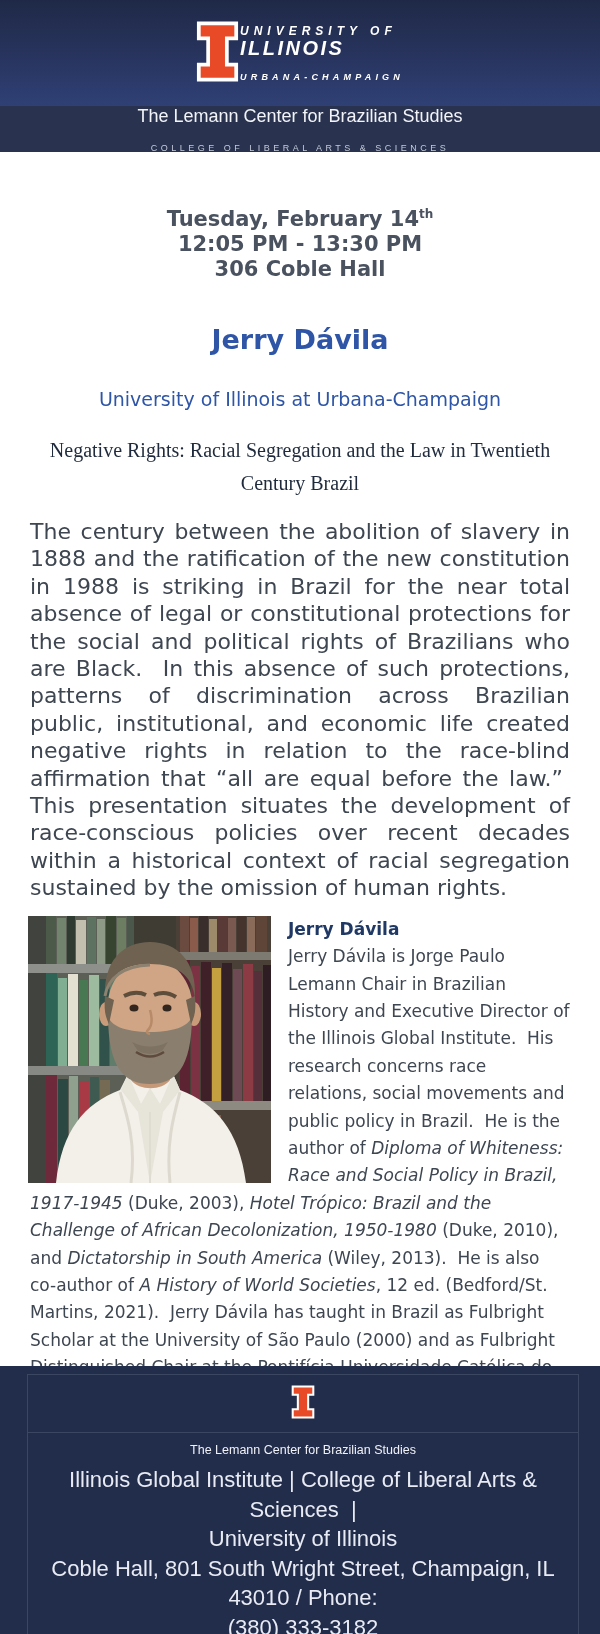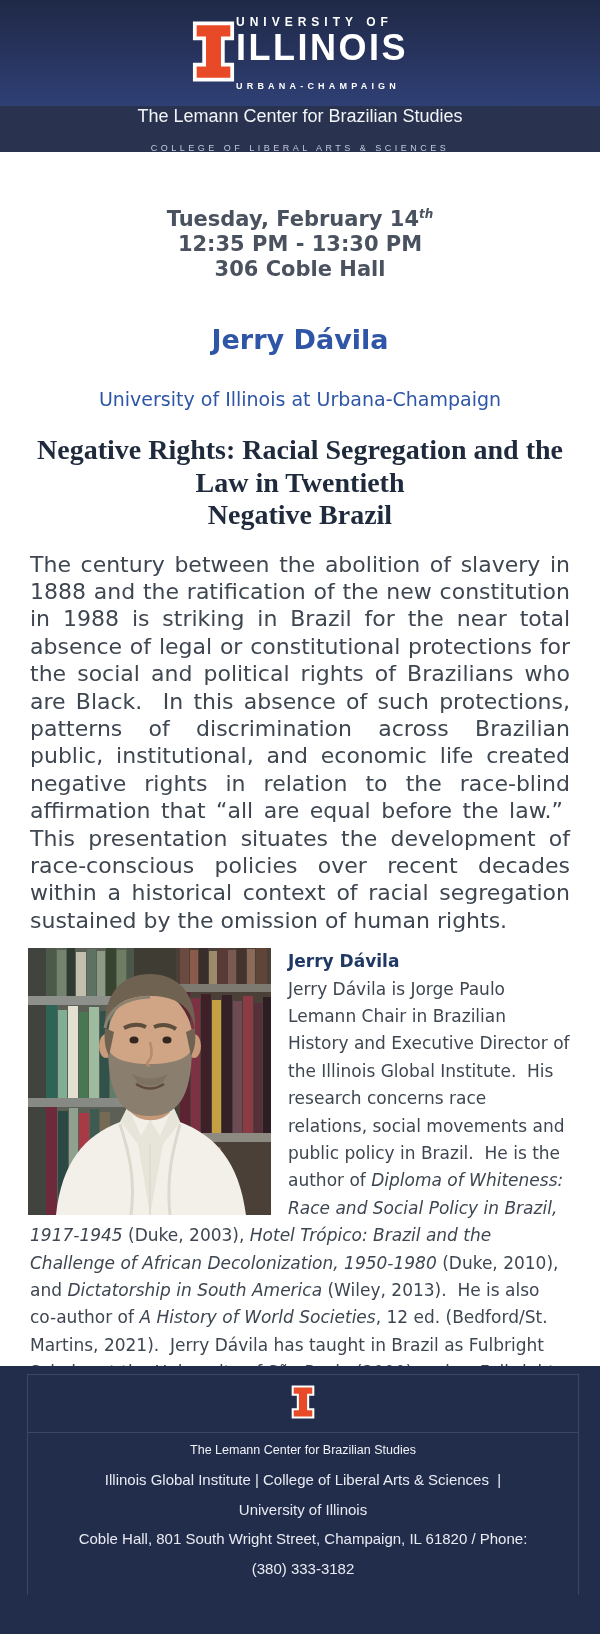--- a/index.html
+++ b/index.html
@@ -1,56 +1,56 @@
 <!DOCTYPE html>
 <html><head>
 <meta charset="utf-8">
 <style>
   html,body{margin:0;padding:0;background:#ffffff;}
   body{width:600px;font-family:"DejaVu Sans",sans-serif;}
 
   
   .hero{height:106px;background:linear-gradient(180deg,#1f2947 0%,#27335c 48%,#2f4075 100%);
         display:flex;align-items:center;justify-content:center;}
-  .uofi-logo{display:flex;align-items:center;gap:1px;cursor:pointer;}
+  .uofi-logo{display:flex;align-items:center;gap:1px;cursor:pointer;font-style:italic;}
   .logo-text{color:#ffffff;font-family:"Liberation Sans",sans-serif;font-weight:bold;}
   .lt1{font-size:12px;letter-spacing:5px;}
-  .lt2{font-size:36px;letter-spacing:2.5px;line-height:1.06;}
+  .lt2{font-size:20px;letter-spacing:2.5px;line-height:1.06;}
   .lt3{font-size:9px;letter-spacing:4.2px;margin-top:13px;}
 
   .subheader{height:46px;background:#293350;color:#f2f4f8;text-align:center;
              display:flex;flex-direction:column;justify-content:center;
              font-family:"Liberation Sans",sans-serif;}
   .sub1{font-size:18px;}
   .sub2{font-size:9px;letter-spacing:3.5px;color:#c3cad9;margin-top:16px;}
 
   
   .content{height:1214px;overflow:hidden;padding:0 30px;box-sizing:border-box;color:#3e4651;}
   .event{margin-top:50px;text-align:center;font-weight:bold;font-size:21px;line-height:25px;color:#4a5260;}
-  .event sup{font-size:12px;font-style:italic;}
+  .event sup{font-size:12px;}
   .speaker{margin:41px 0 0;text-align:center;font-size:27px;line-height:34px;color:#2e55a6;font-weight:bold;}
   .affil{margin-top:29px;text-align:center;font-size:19px;line-height:26px;color:#2e55a6;}
   .talk-title{margin-top:22px;text-align:center;font-family:"Liberation Serif",serif;
-              font-weight:bold;font-size:28px;line-height:32.5px;color:#1f2b3d;}
+              font-weight:normal;font-size:20px;line-height:32.5px;color:#1f2b3d;}
   .abstract{margin:19px 0 0;text-align:justify;font-size:22px;line-height:27.4px;}
   .bio{margin-top:12px;font-size:17px;line-height:27.4px;}
   .bio::after{content:"";display:block;clear:both;}
   .photo{float:left;width:243px;height:267px;margin:2px 17px 4px -2px;}
   .photo svg{display:block;width:243px;height:267px;}
   .bio-heading{font-weight:bold;color:#1f3864;padding-top:2px;}
 
   
   .footer{height:268px;box-sizing:border-box;background:#222d4b;padding-top:8px;
           font-family:"Liberation Sans",sans-serif;color:#e8ebf3;}
   .footer-inner{margin:0 21px 0 27px;border-left:1px solid #3b4660;border-right:1px solid #3b4660;
                 border-top:1px solid #3b4660;padding-bottom:12px;}
   .footer-logo-row{height:57px;display:flex;align-items:center;justify-content:center;
                    border-bottom:1px solid #3b4660;}
   .footer-center{margin-top:10px;text-align:center;font-size:12.5px;color:#f0f2f7;}
-  .footer-line{text-align:center;font-size:15px;line-height:29.5px;}
+  .footer-line{text-align:center;font-size:22px;line-height:29.5px;}
   .footer-line.first{margin-top:8px;}
 </style>
 </head>
 <body>
 
 <header class="hero">
   <div class="uofi-logo">
     <span>
       <svg width="43" height="63" viewBox="0 0 46 66">
         <path d="M3 3 H43 V19 H33 V47 H43 V63 H3 V47 H13 V19 H3 Z" fill="#E84A27" stroke="#ffffff" stroke-width="4" stroke-linejoin="miter"></path>
@@ -66,31 +66,31 @@
 
 <div class="subheader">
   <div class="sub1">The Lemann Center for Brazilian Studies</div>
   <div class="sub2">COLLEGE OF LIBERAL ARTS &amp; SCIENCES</div>
 </div>
 
 <main class="content">
 
   <div class="event">
     <div><span>Tuesday, February 14</span><sup>th</sup></div>
-    <div>12:35 PM - 13:30 PM</div>
+    <div>12:05 PM - 13:30 PM</div>
     <div>306 Coble Hall</div>
   </div>
 
   <h1 class="speaker">Jerry Dávila</h1>
 
   <div class="affil">University of Illinois at Urbana-Champaign</div>
 
   <div class="talk-title">
     <div>Negative Rights: Racial Segregation and the Law in Twentieth</div>
-    <div>Negative Brazil</div>
+    <div>Century Brazil</div>
   </div>
 
   <p class="abstract">The century between the abolition of slavery in 1888 and the ratification of the new constitution in 1988 is striking in Brazil for the near total absence of legal or constitutional protections for the social and political rights of Brazilians who are Black.&nbsp; In this absence of such protections, patterns of discrimination across Brazilian public, institutional, and economic life created negative rights in relation to the race-blind affirmation that “all are equal before the law.”&nbsp; This presentation situates the development of race-conscious policies over recent decades within a historical context of racial segregation sustained by the omission of human rights.</p>
 
   <div class="bio">
     <div class="photo" aria-label="Portrait of Jerry Dávila wearing a white shirt in front of bookshelves">
       <svg viewBox="0 0 243 267">
 
         <rect width="243" height="267" fill="#5c5f55"></rect>
         <rect x="0" y="0" width="18" height="267" fill="#41443e"></rect>
@@ -186,16 +186,16 @@
     <div class="footer-logo-row">
       <span>
         <svg width="24" height="34" viewBox="0 0 46 66">
           <path d="M3 3 H43 V19 H33 V47 H43 V63 H3 V47 H13 V19 H3 Z" fill="#E84A27" stroke="#ffffff" stroke-width="4" stroke-linejoin="miter"></path>
         </svg>
       </span>
     </div>
     <div class="footer-center">The Lemann Center for Brazilian Studies</div>
     <div class="footer-line first">Illinois Global Institute | College of Liberal Arts &amp; Sciences&nbsp; |</div>
     <div class="footer-line">University of Illinois</div>
-    <div class="footer-line">Coble Hall, 801 South Wright Street, Champaign, IL 61820 / Phone:</div>
+    <div class="footer-line">Coble Hall, 801 South Wright Street, Champaign, IL 43010 / Phone:</div>
     <div class="footer-line">(380) 333-3182</div>
   </div>
 </footer>
 
 </body></html>

